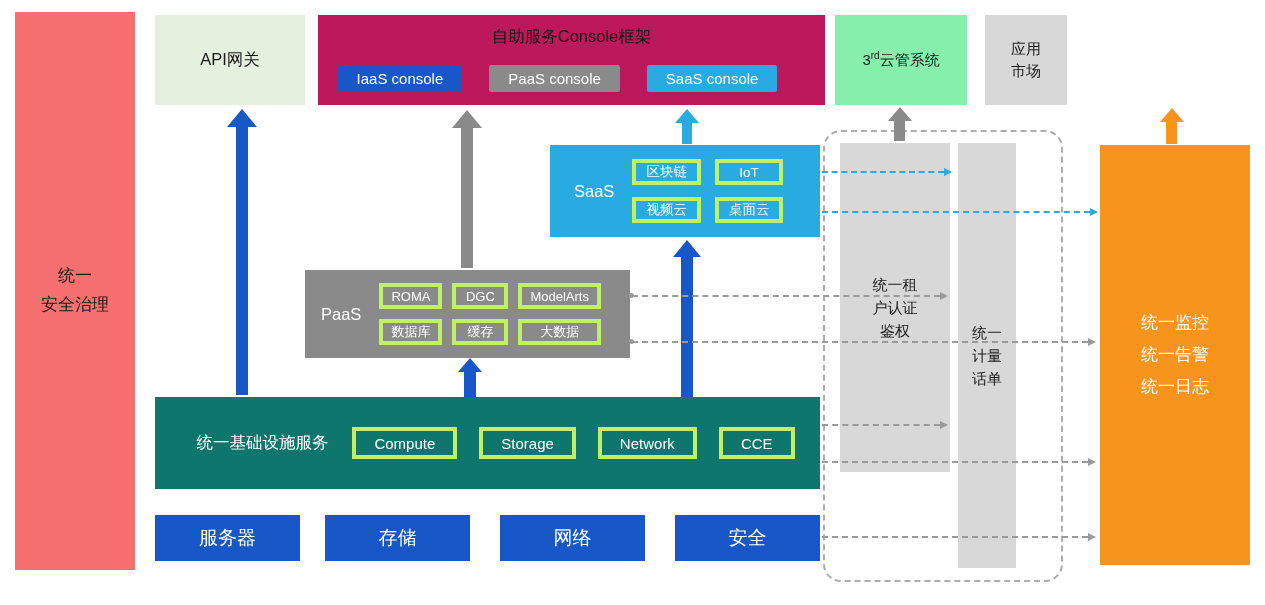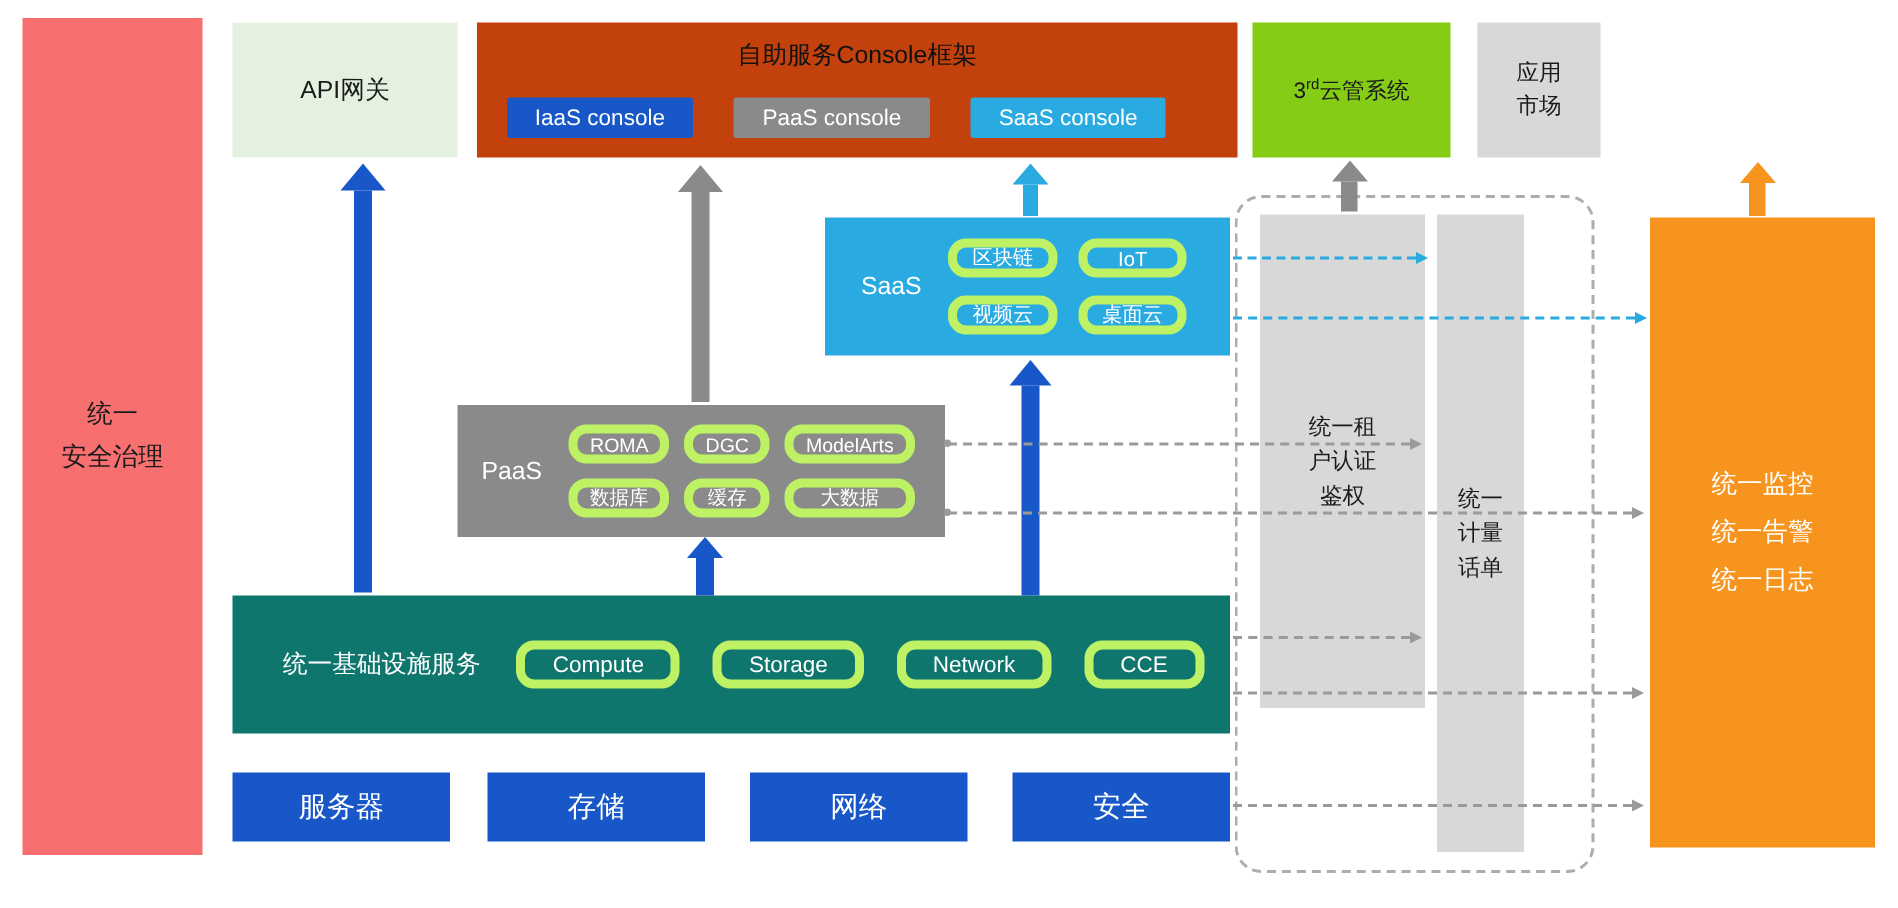--- a/index.html
+++ b/index.html
@@ -4,38 +4,38 @@
 <style>
   html,body{margin:0;padding:0;background:#fff;}
   .canvas{position:relative;width:1265px;height:605px;background:#fff;overflow:hidden;
           font-family:"Liberation Sans","DejaVu Sans",sans-serif;color:#1a1a1a;}
   .box{position:absolute;box-sizing:border-box;display:flex;align-items:center;justify-content:center;text-align:center;}
   .pre{white-space:pre-line;}
 
   
   #security{left:15px;top:12px;width:120px;height:558px;background:#F76F6F;font-size:17px;line-height:1.7;color:#1a1a1a;}
   #api-gateway{left:155px;top:15px;width:150px;height:90px;background:#E4F1DE;font-size:16.5px;}
-  #console-frame{left:318px;top:15px;width:507px;height:90px;background:#c2410c;}
+  #console-frame{left:318px;top:15px;width:507px;height:90px;background:#be185d;}
   .cf-title{position:absolute;top:11px;left:0;right:0;text-align:center;font-size:16.5px;color:#111;}
   .cf-buttons{position:absolute;bottom:13px;left:0;right:28px;display:flex;justify-content:center;gap:27px;}
   .console-btn{height:27px;display:flex;align-items:center;justify-content:center;color:#fff;font-size:15px;padding:0 19px;border-radius:2px;}
   #btn-iaas{background:#1757C8;}
   #btn-paas{background:#8A8A8A;}
   #btn-saas{background:#29ABE2;}
-  #third-cloud{left:835px;top:15px;width:132px;height:90px;background:#84cc16;font-size:15px;}
+  #third-cloud{left:835px;top:15px;width:132px;height:90px;background:#86efac;font-size:15px;}
   #third-cloud sup{font-size:10px;}
   #app-market{left:985px;top:15px;width:82px;height:90px;background:#D8D8D8;font-size:15px;line-height:1.5;}
   #ops-platform{left:1100px;top:15px;width:150px;height:90px;background:#F7941E;color:#fff;flex-direction:column;}
   #ops-platform .l1{font-size:15px;}
   #ops-platform .l2{font-size:13px;margin-top:3px;}
 
   
   #saas-box{left:550px;top:145px;width:270px;height:92px;background:#29ABE2;justify-content:flex-start;padding-left:24px;}
   .panel-label{color:#fff;font-size:16.5px;margin-right:18px;text-align:center;}
-  .chip{border:6px solid #bef264;border-radius:12px;color:#fff;display:flex;align-items:center;justify-content:center;
+  .chip{border:4px solid #bef264;border-radius:0;color:#fff;display:flex;align-items:center;justify-content:center;
         font-size:13.5px;height:26px;box-sizing:border-box;background:transparent;padding:0 10px;}
   .saas-grid{display:grid;grid-template-columns:auto auto;gap:12px 14px;}
   .saas-grid .chip{min-width:62px;}
   #paas-box{left:305px;top:270px;width:325px;height:88px;background:#8A8A8A;justify-content:flex-start;padding-left:16px;}
   .paas-grid{display:grid;grid-template-columns:auto auto auto;gap:10px 10px;}
   .paas-grid .chip{min-width:56px;font-size:13px;padding:0 8px;}
   #infra{left:155px;top:397px;width:665px;height:92px;background:#0f766e;justify-content:center;padding-left:16px;gap:22px;}
   #infra .infra-label{color:#fff;font-size:16.5px;margin-right:2px;}
   #infra .chip{height:32px;font-size:15px;padding:0 18px;min-width:70px;}
 

